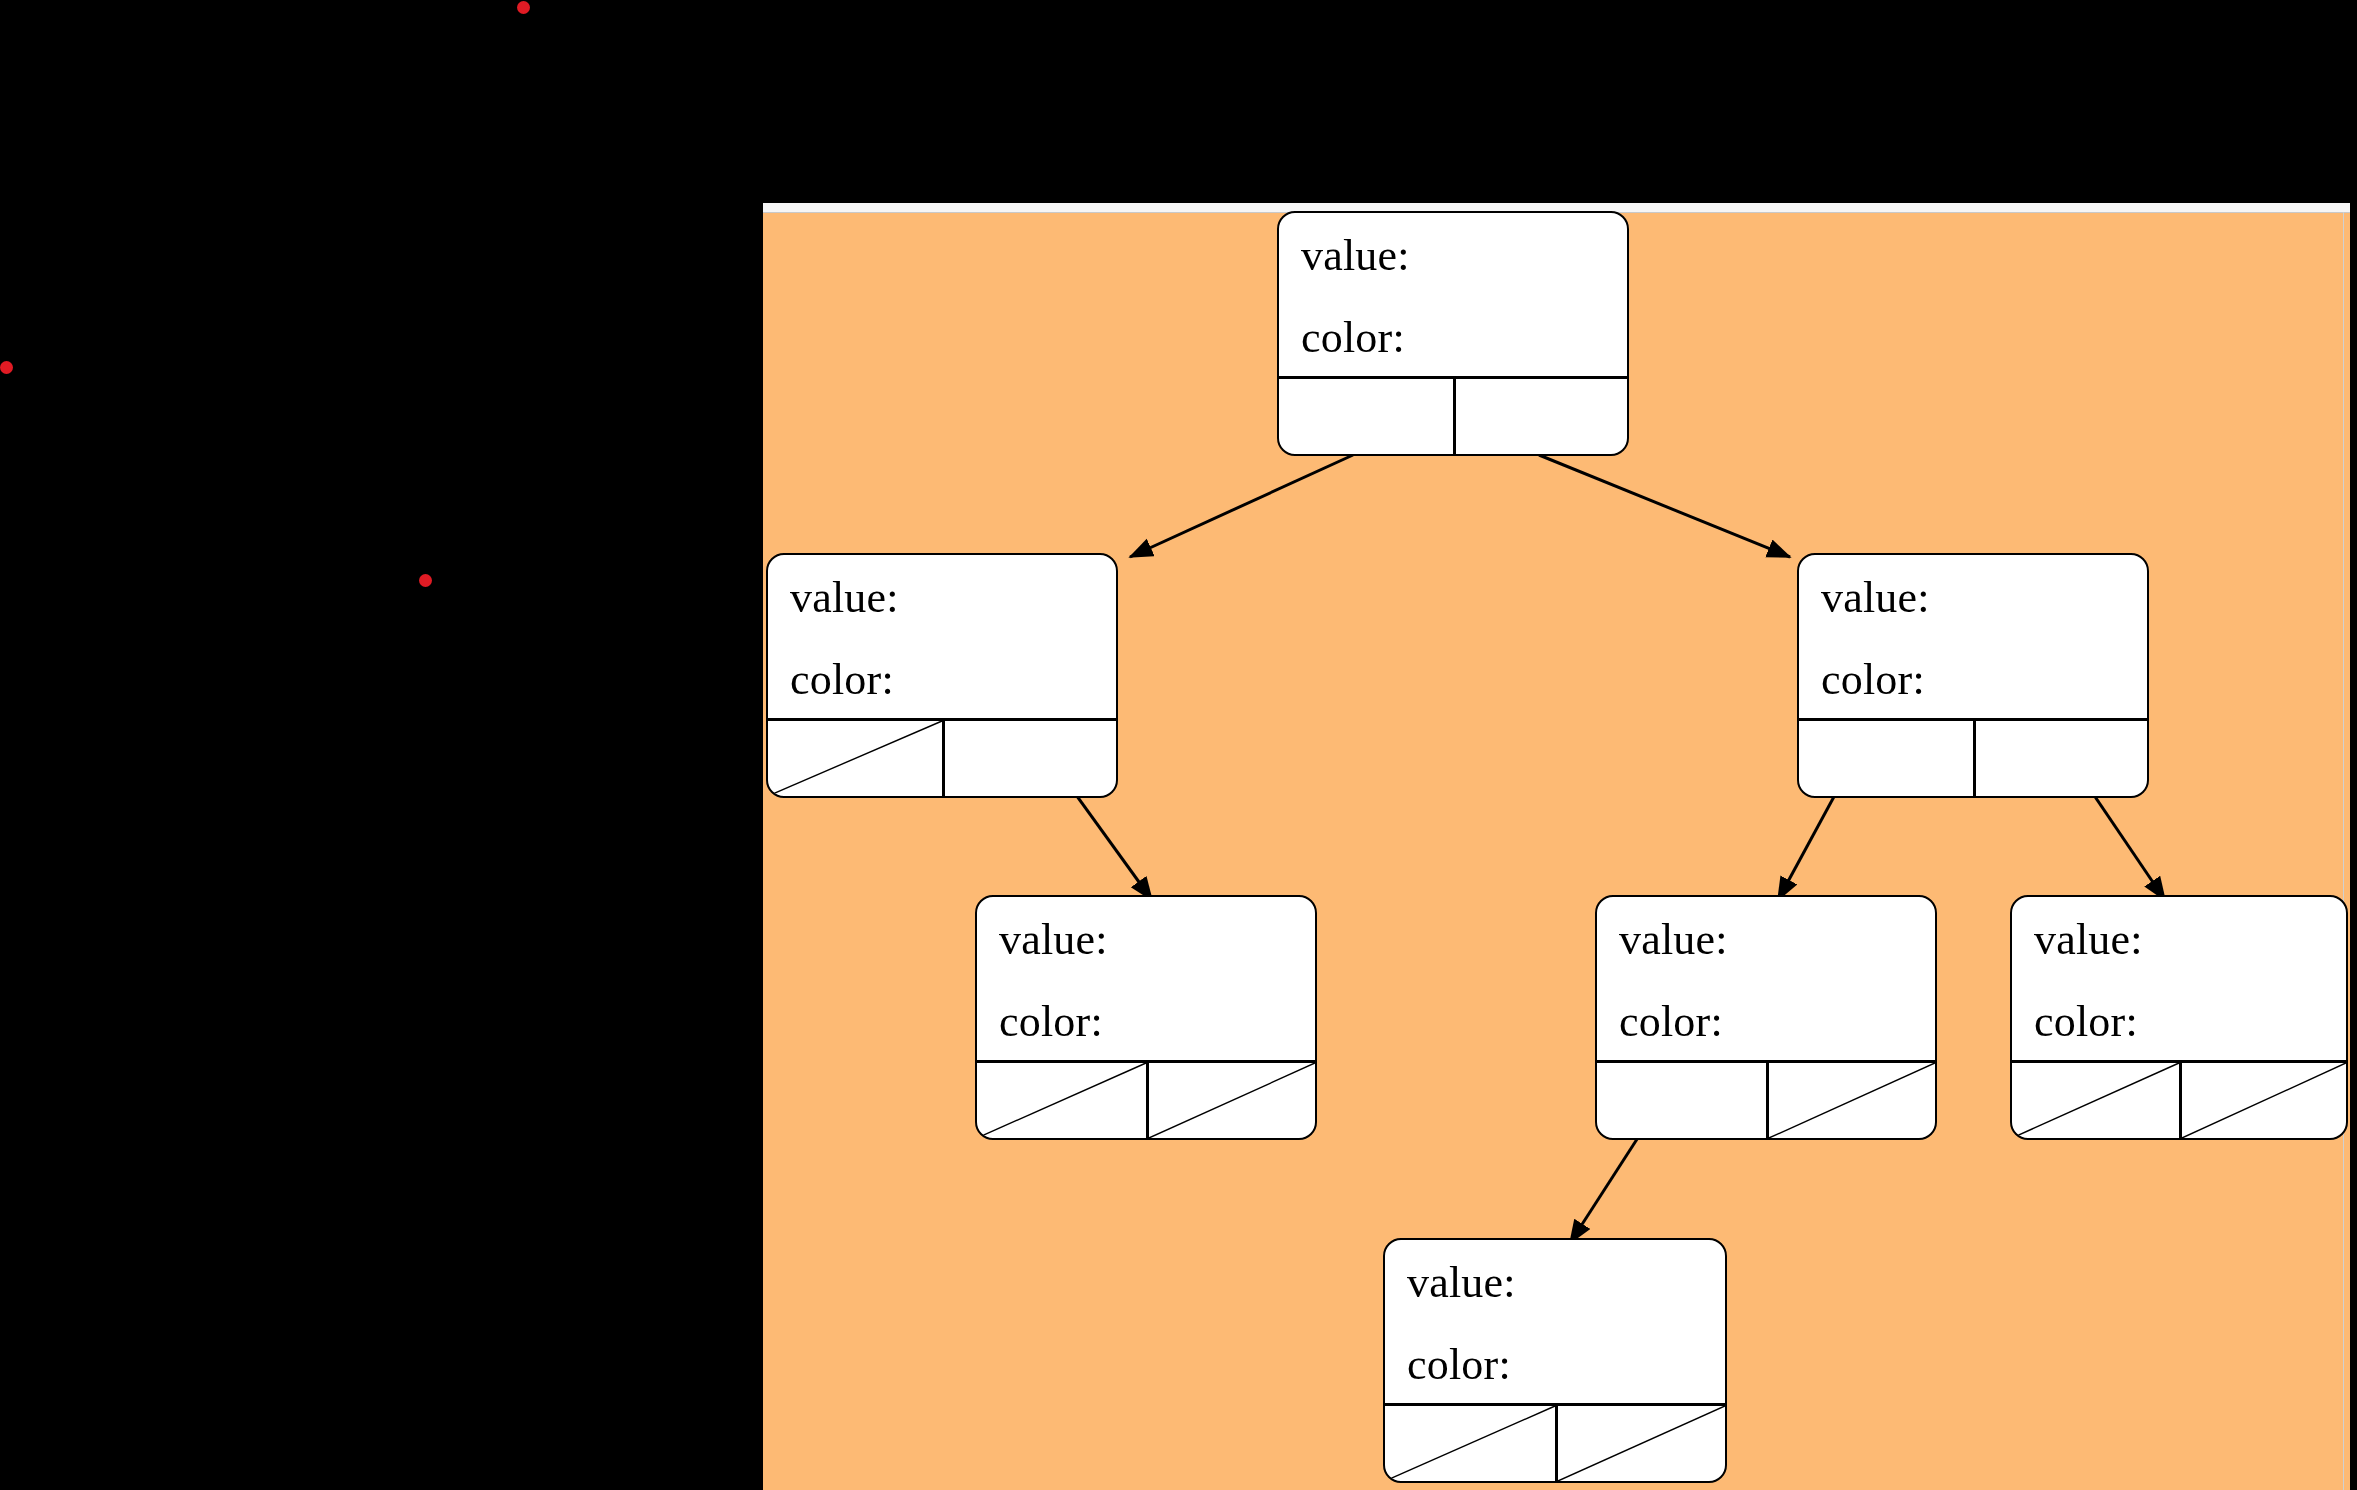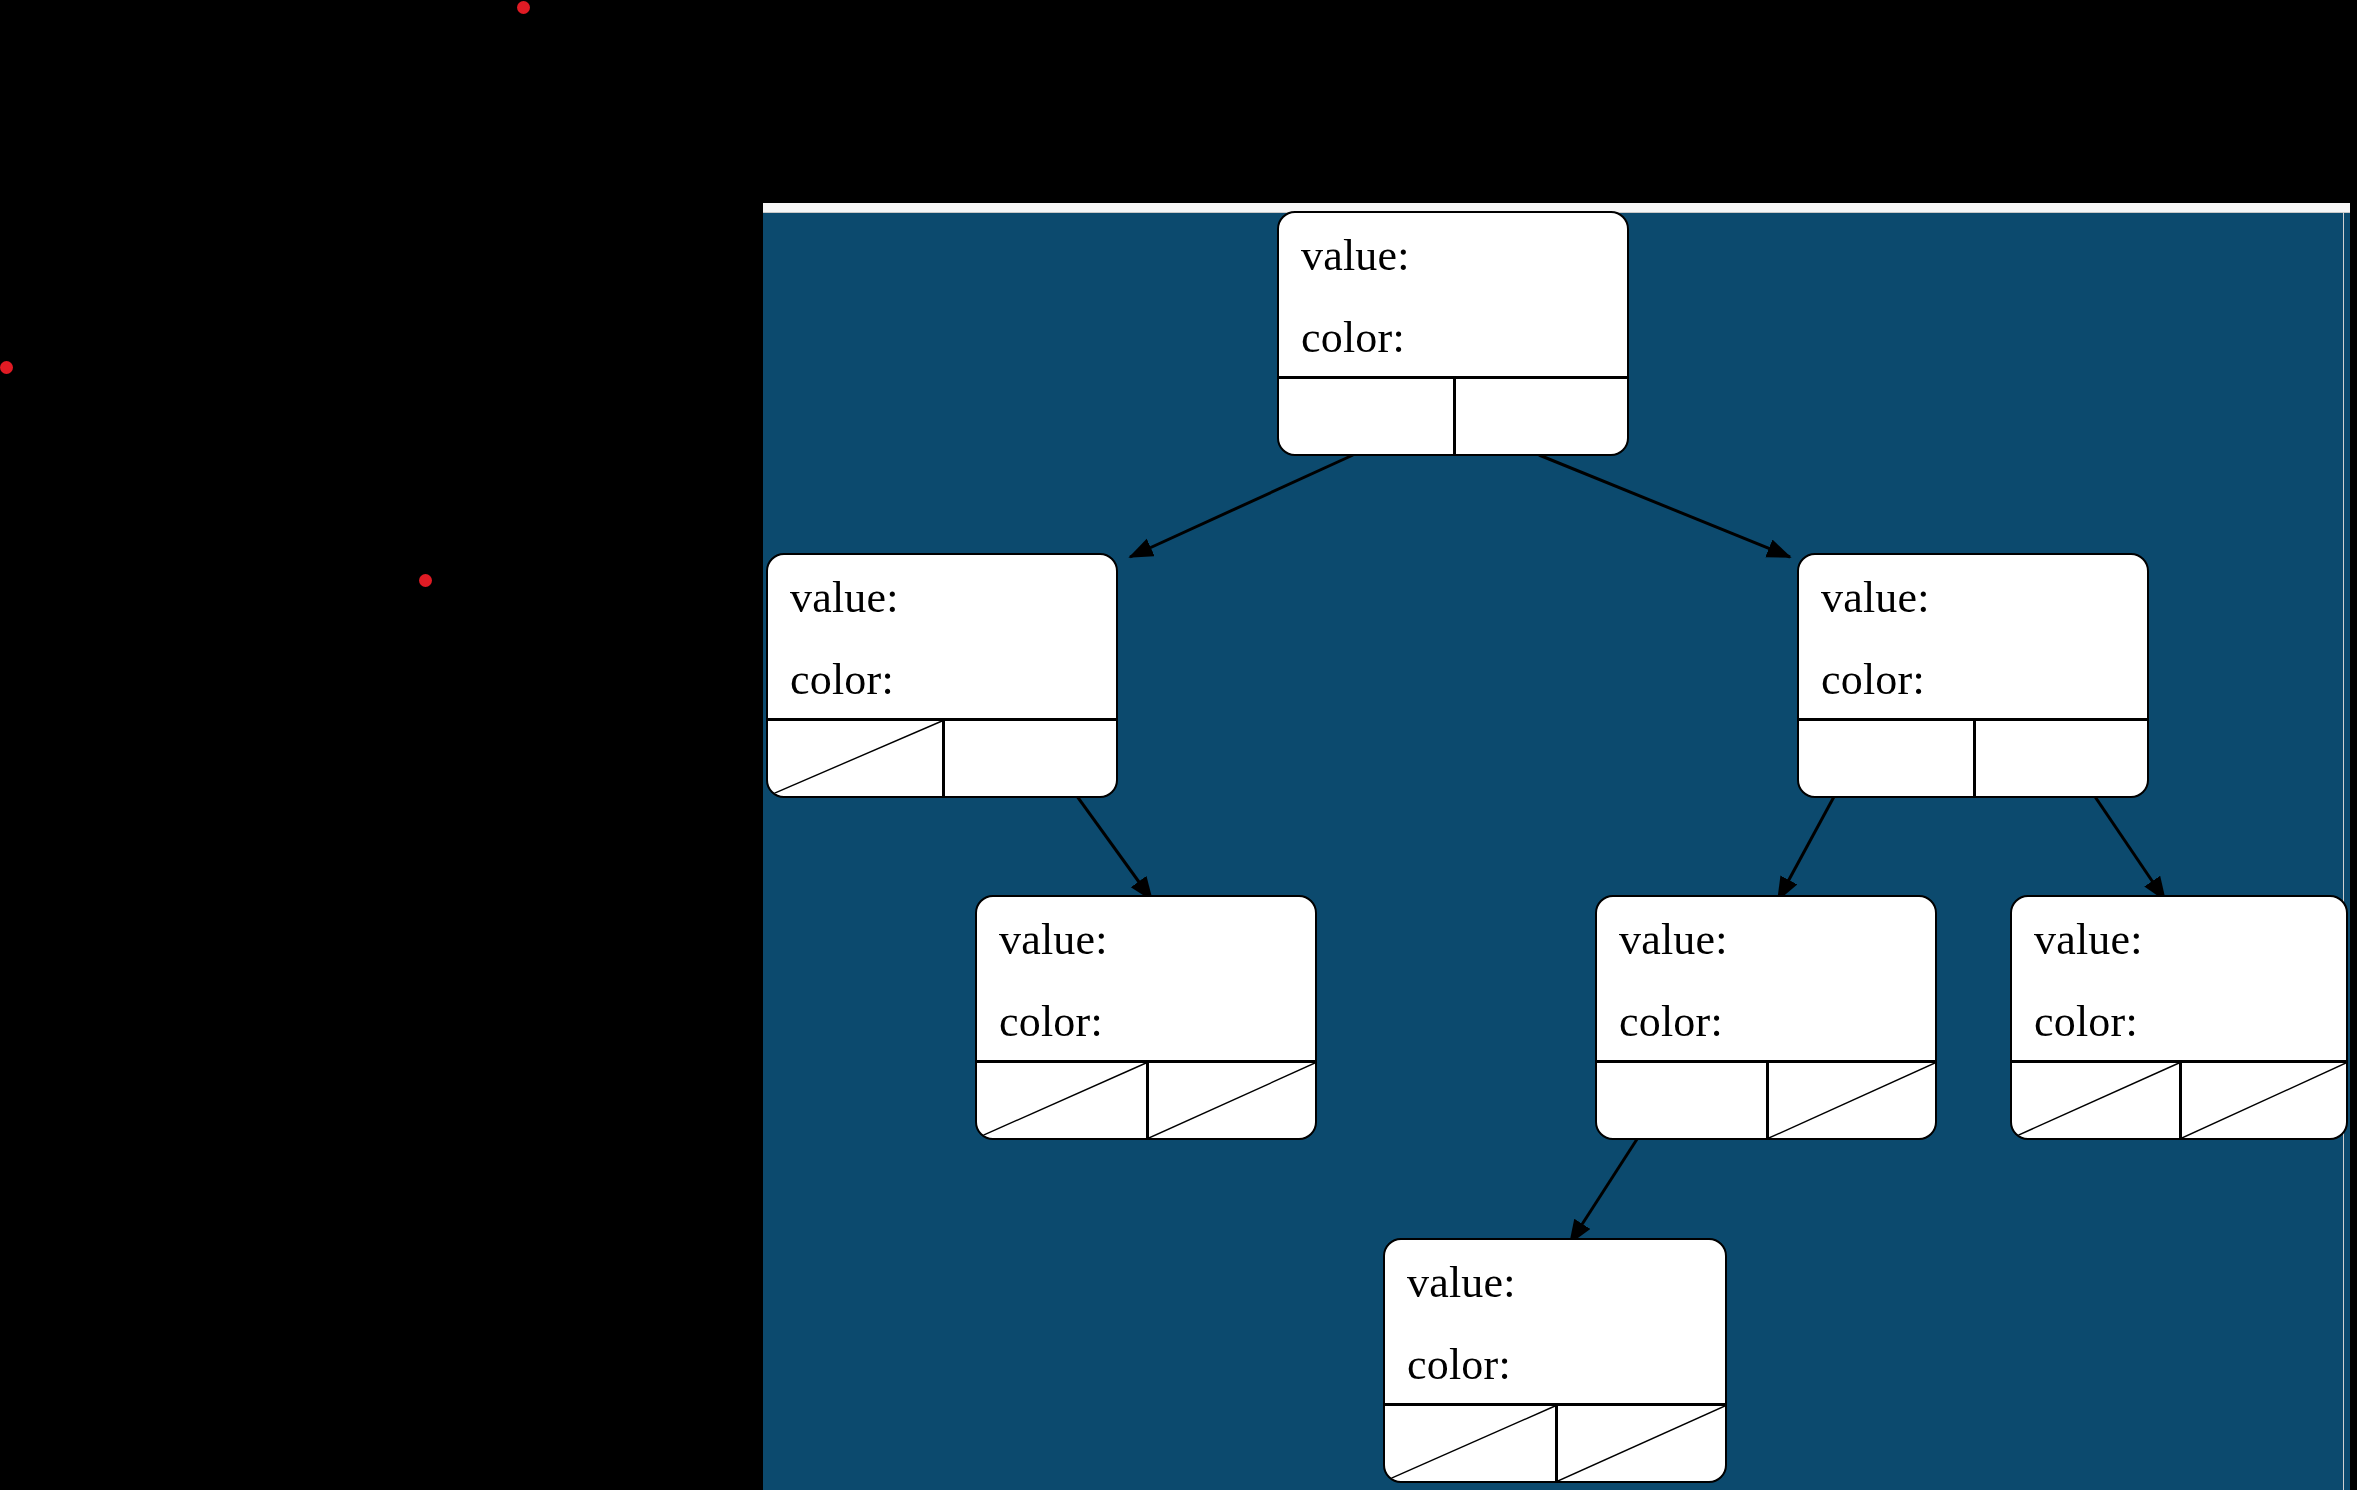--- a/index.html
+++ b/index.html
@@ -85,21 +85,21 @@
 <body>
 
 <div class="desktop"></div>
 
 <div id="dot-layer">
     <div class="cursor-dot" style="left: 517px; top: 1px; background: rgb(224, 27, 36);"></div>
     <div class="cursor-dot" style="left: 0px; top: 361px; background: rgb(224, 27, 36);"></div>
     <div class="cursor-dot" style="left: 419px; top: 574px; background: rgb(224, 27, 36);"></div>
   </div>
 
-<div class="panel" id="panel" style="left: 763px; top: 203px; width: 1587px; height: 1287px; background: #0c4a6e;">
+<div class="panel" id="panel" style="left: 763px; top: 203px; width: 1587px; height: 1287px; background: #fdba74;">
   <div class="panel-topstrip" style="background: rgb(246, 246, 246);"></div>
   <div class="panel-scroll-edge" id="scrolledge" style="right: 6px; background: rgb(208, 208, 208);"></div>
 
   <div class="canvas" id="canvas">
     <svg class="edges" id="edge-svg" viewBox="0 0 1587 1287" preserveAspectRatio="none">
       <defs>
         <marker id="arrowhead" markerWidth="9" markerHeight="9" refX="7.6" refY="3.2" orient="auto" markerUnits="strokeWidth">
           <path d="M0,0 L8.2,3.2 L0,6.4 z" fill="#000"></path>
         </marker>
       </defs>

